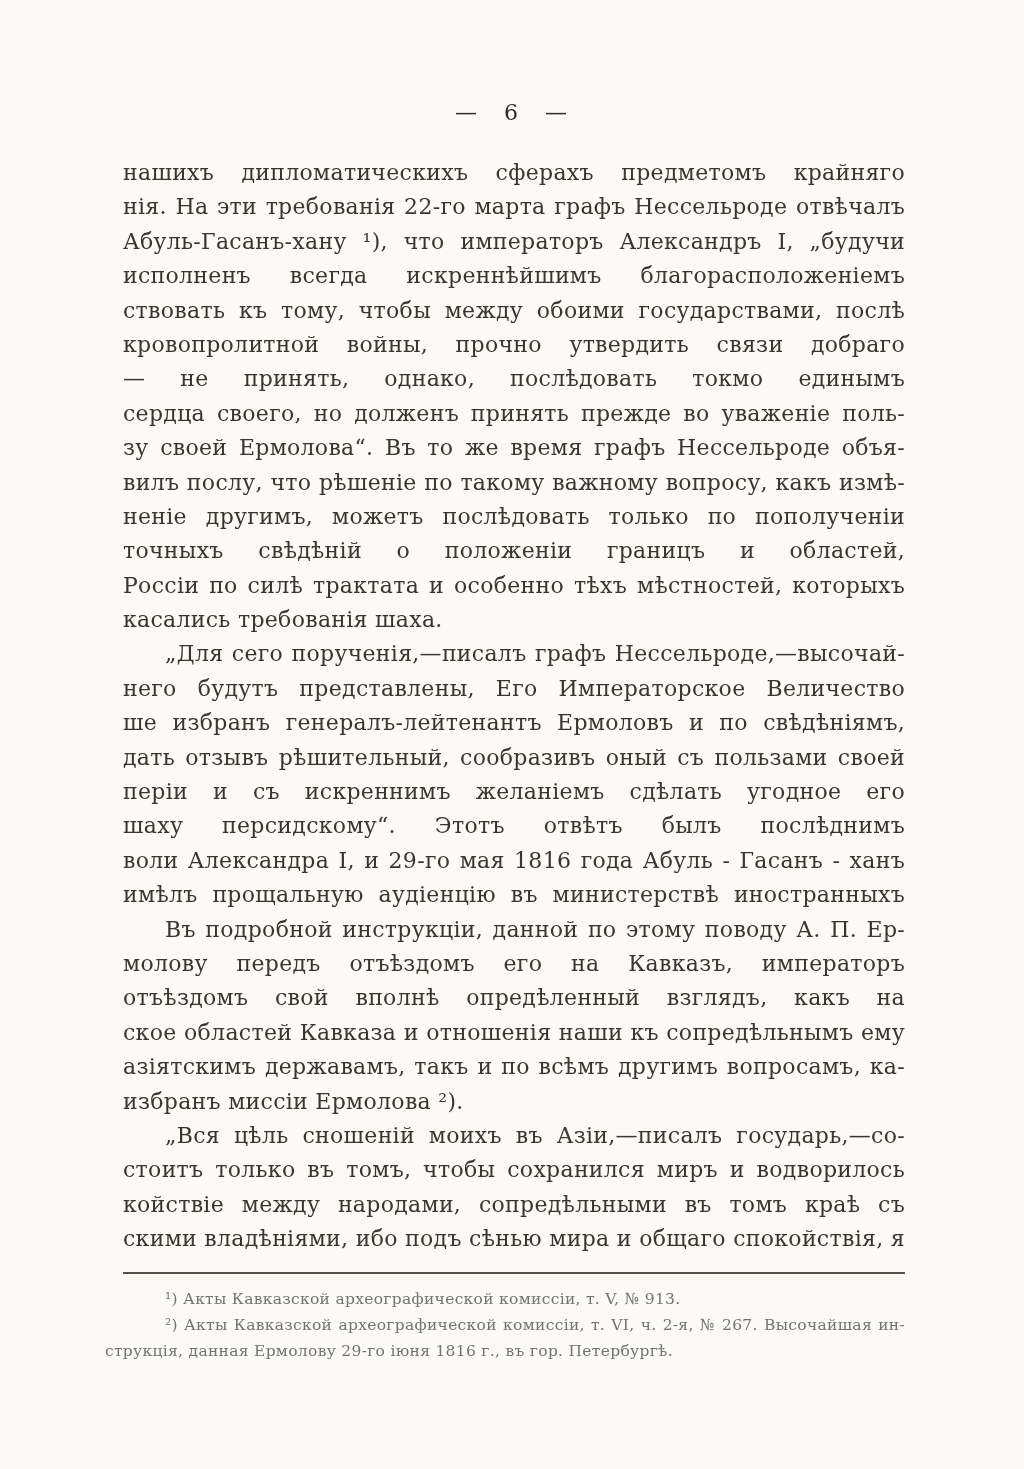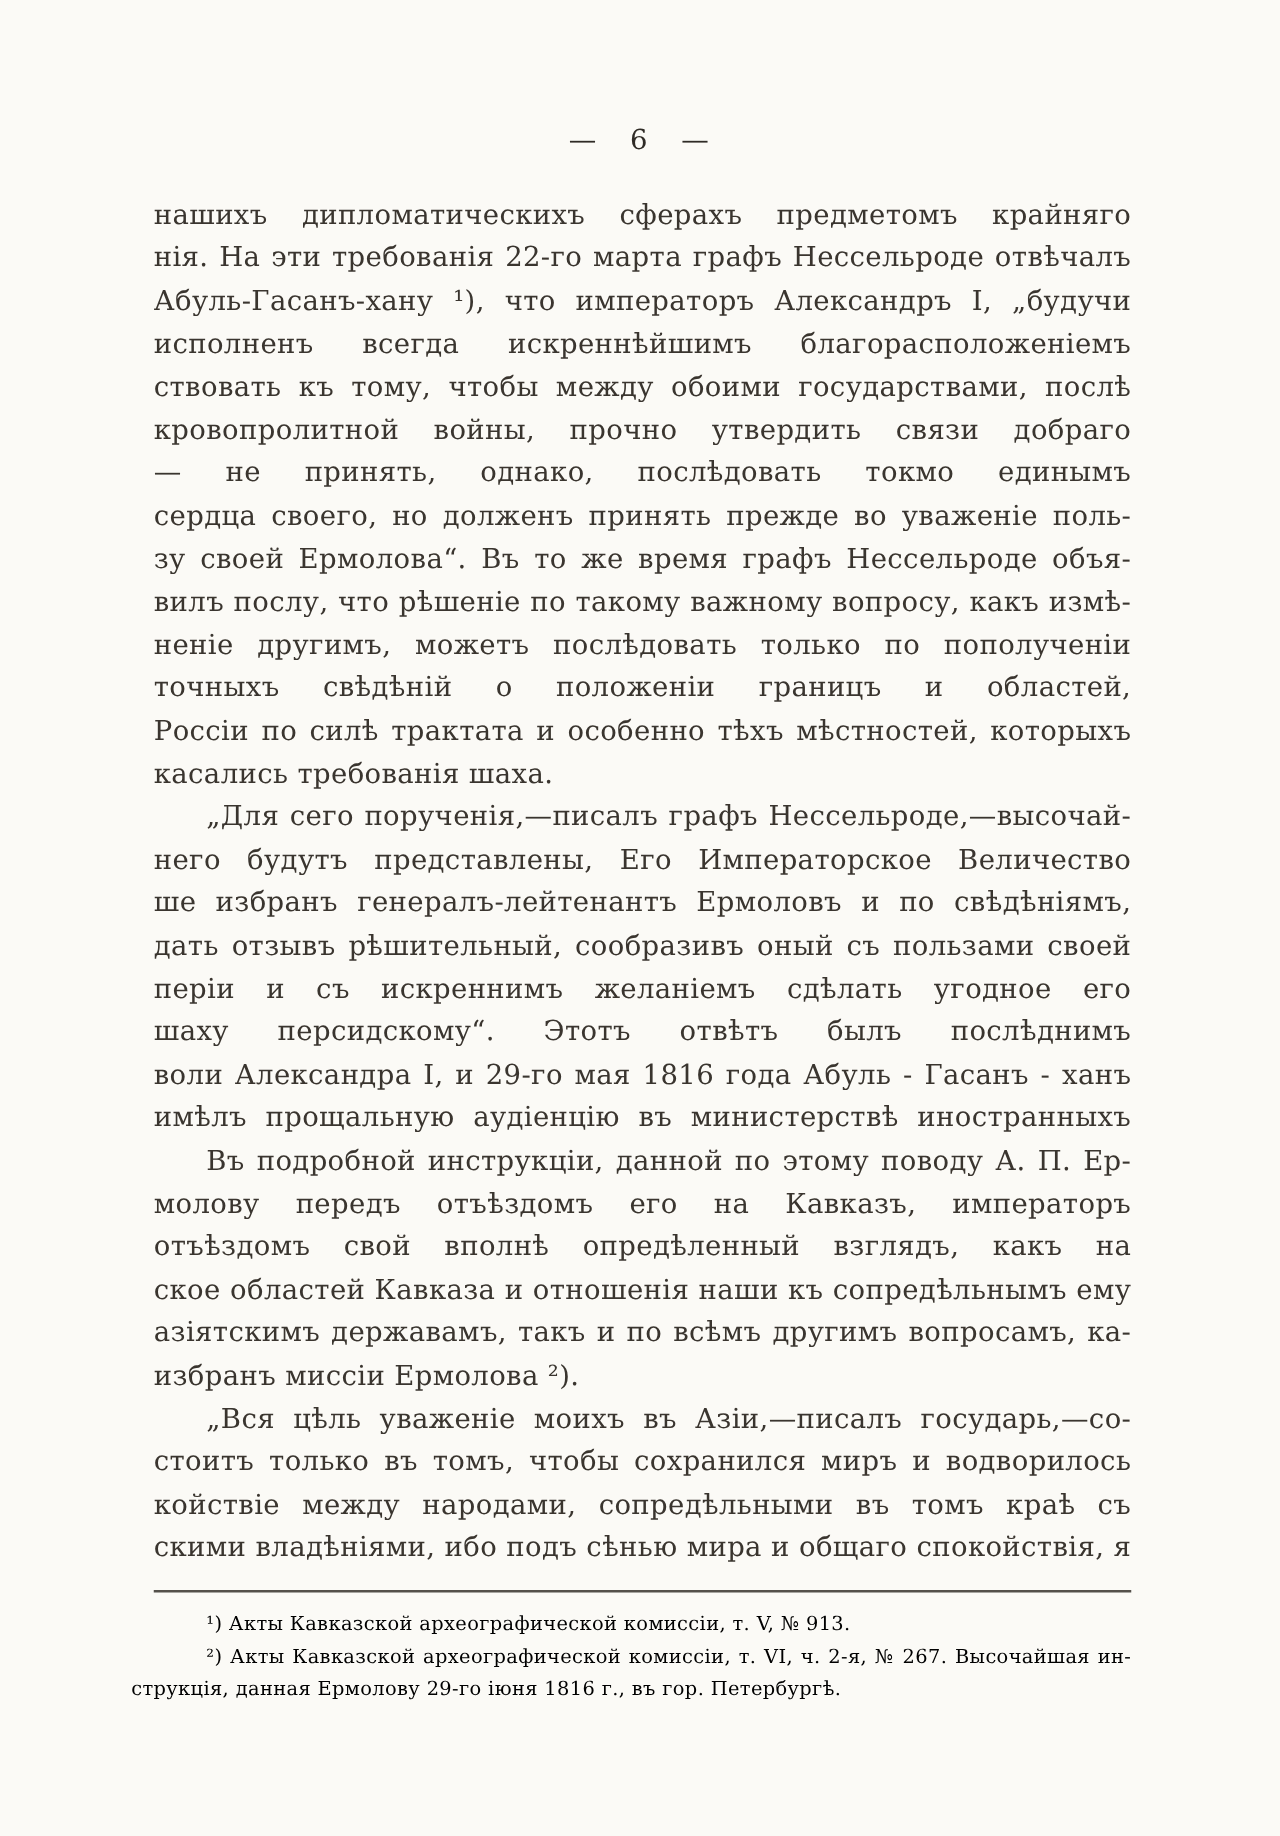--- a/index.html
+++ b/index.html
@@ -62,21 +62,21 @@
     background: #55514b;
   }
   .footnotes {
     position: absolute;
     top: 1286px;
     left: 105px;
     width: 800px;
     font-size: 15.5px;
     line-height: 26px;
     letter-spacing: 0.3px;
-    color: #000000;
+    color: #737373;
   }
   .fn-line {
     text-align: justify;
     text-align-last: justify;
     overflow: hidden;
   }
   .fn-line.flush {
     text-align: left;
     text-align-last: left;
   }
@@ -122,21 +122,21 @@
       </div>
       <div class="paragraph">
         <div class="line indent">Въ подробной инструкціи, данной по этому поводу А. П. Ер-</div>
         <div class="line">молову передъ отъѣздомъ его на Кавказъ, императоръ Александръ I</div>
         <div class="line">отъѣздомъ свой вполнѣ опредѣленный взглядъ,  какъ на политиче-</div>
         <div class="line">ское областей Кавказа и отношенія наши къ сопредѣльнымъ ему</div>
         <div class="line">азіятскимъ державамъ, такъ и по всѣмъ другимъ  вопросамъ,  ка-</div>
         <div class="line flush">избранъ миссіи Ермолова ²).</div>
       </div>
       <div class="paragraph">
-        <div class="line indent">„Вся цѣль уваженіе моихъ въ Азіи,—писалъ государь,—со-</div>
+        <div class="line indent">„Вся цѣль сношеній моихъ въ Азіи,—писалъ государь,—со-</div>
         <div class="line">стоитъ только въ томъ, чтобы сохранился миръ и водворилось спо-</div>
         <div class="line">койствіе между народами, сопредѣльными въ томъ краѣ съ россій-</div>
         <div class="line">скими владѣніями, ибо подъ сѣнью мира и общаго спокойствія, я</div>
       </div>
     </div>
 
   <div class="footnote-rule"></div>
 
   <div class="footnotes" id="footnotes">
       <div class="fn-line flush indent">¹) Акты Кавказской археографической комиссіи, т. V, № 913.</div>

